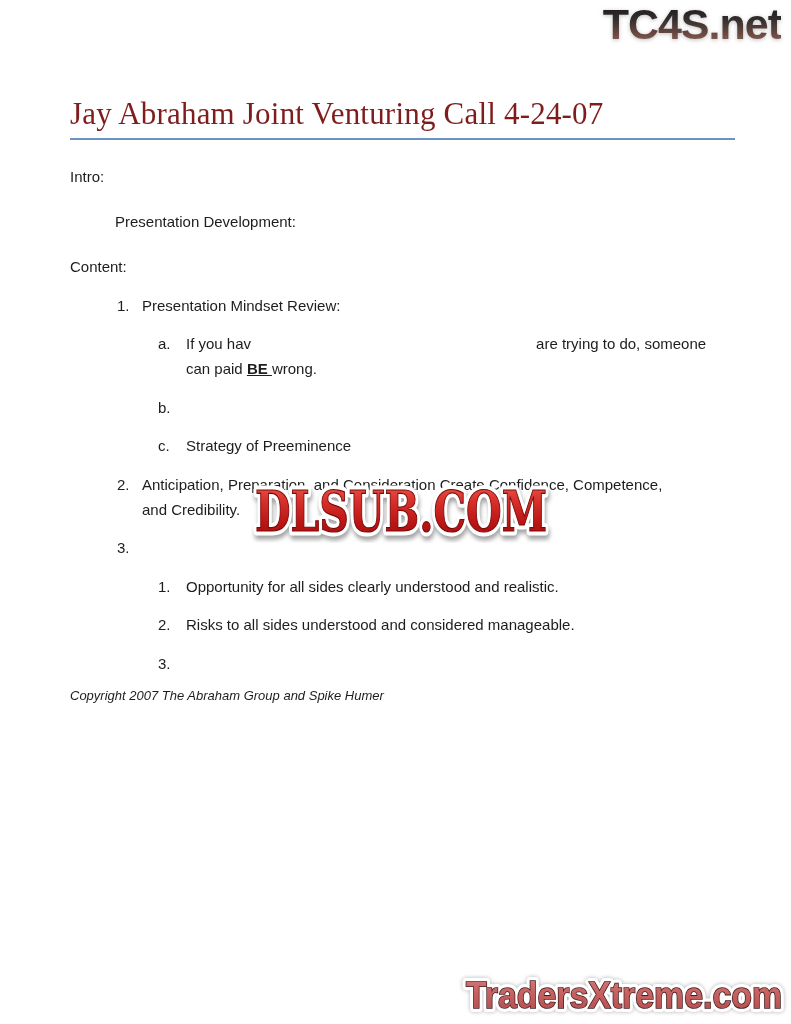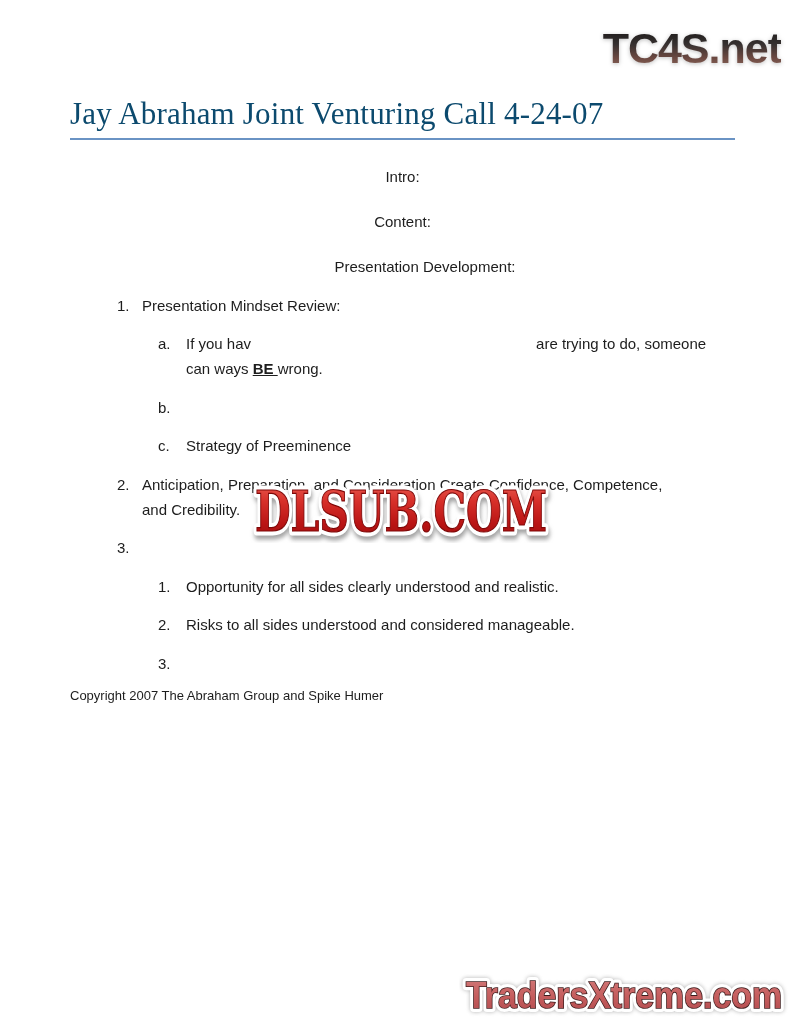--- a/index.html
+++ b/index.html
@@ -6,48 +6,47 @@
   body{
     width:791px;height:1024px;background:#ffffff;position:relative;overflow:hidden;
     font-family:"Liberation Sans",sans-serif;color:#1d1d1d;
   }
   .content{
     padding:95px 56px 0 70px;
     font-size:15px;line-height:25px;
   }
   .doc-title{
     margin:0;font-family:"Liberation Serif","DejaVu Serif",serif;font-weight:500;
-    font-size:31px;line-height:37px;color:#0c4a6e;letter-spacing:.2px;
+    font-size:31px;line-height:37px;color:#7f1d1d;letter-spacing:.2px;
     border-bottom:2px solid #6a93c4;padding-bottom:6px;
   }
-  .para{margin:20px 0 0;white-space:pre-wrap;text-align:center;}
+  .para{margin:20px 0 0;white-space:pre-wrap;}
   .m-intro{margin-top:24px;}
   .m-info{margin-top:12px;}
   .m-overview{margin-top:51px;}
   .ind1{padding-left:45px;}
   .li{display:flex;margin:13.5px 0 0;}
   .li .marker{flex:none;}
   .lvl1{padding-left:47px;}
   .lvl1 .marker{width:25px;}
   .lvl2{padding-left:88px;}
   .lvl2 .marker{width:28px;}
   .li-text{flex:1;white-space:pre-wrap;}
   .wm-gap{display:inline-block;width:285px;height:1px;}
   .em-be{font-weight:bold;text-decoration:underline;}
-  .copyright{margin-top:11px;font-size:13px;line-height:17px;white-space:pre-wrap;}
+  .copyright{margin-top:11px;font-size:13px;line-height:17px;white-space:pre-wrap;font-style:italic;}
 
   
   .tc4s{
     position:absolute;top:0;right:10px;
     font-family:"Liberation Sans",sans-serif;font-weight:bold;
     font-size:43px;line-height:48px;letter-spacing:-1px;
     background:linear-gradient(180deg,#141212 0%,#35302f 42%,#6e4a42 72%,#957468 100%);
     -webkit-background-clip:text;background-clip:text;color:transparent;
     filter:drop-shadow(0 1px 2px rgba(0,0,0,.25));
-    margin-top:24px;
   }
   
   .wm-center{position:absolute;left:238px;top:479px;width:326px;height:64px;}
   
   .wm-bottom{position:absolute;top:972px;right:2px;width:330px;height:46px;}
   svg text{font-family:"DejaVu Serif","Liberation Serif",serif;font-weight:bold;}
   .wm-bottom text{font-family:"Liberation Sans","DejaVu Sans",sans-serif;}
 </style>
 </head>
 <body>
@@ -55,32 +54,32 @@
 <div class="tc4s">TC4S.net</div>
 
 <div class="content">
 
   <h1 class="doc-title">Jay Abraham Joint Venturing Call 4-24-07</h1>
 
   <p class="para m-intro">Intro:</p>
 
 
 
+  <p class="para ind1">Presentation Development:</p>
+
   <p class="para">Content:</p>
-
-  <p class="para ind1">Presentation Development:</p>
 
   <div class="li lvl1">
     <span class="marker">1.</span>
     <span class="li-text">Presentation Mindset Review:</span>
   </div>
 
   <div class="li lvl2">
     <span class="marker">a.</span>
-    <span class="li-text"><span>If you hav</span><span class="wm-gap"></span><span>are trying to do, someone</span><br><span>can ways </span><span class="em-be">BE </span><span>wrong.</span></span>
+    <span class="li-text"><span>If you hav</span><span class="wm-gap"></span><span>are trying to do, someone</span><br><span>can paid </span><span class="em-be">BE </span><span>wrong.</span></span>
   </div>
 
   <div class="li lvl2">
     <span class="marker">b.</span>
   </div>
 
   <div class="li lvl2">
     <span class="marker">c.</span>
     <span class="li-text">Strategy of Preeminence</span>
   </div>

